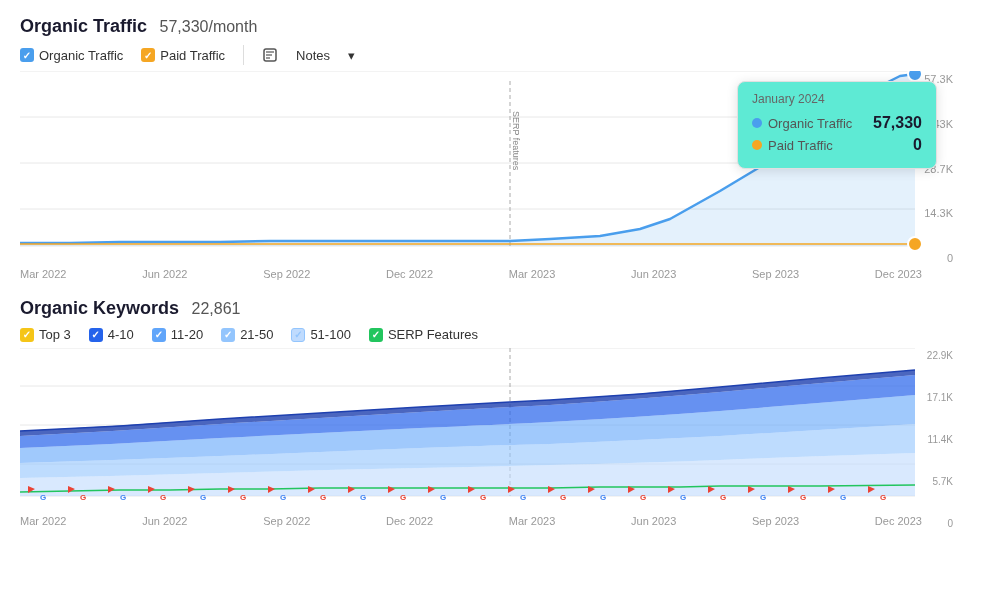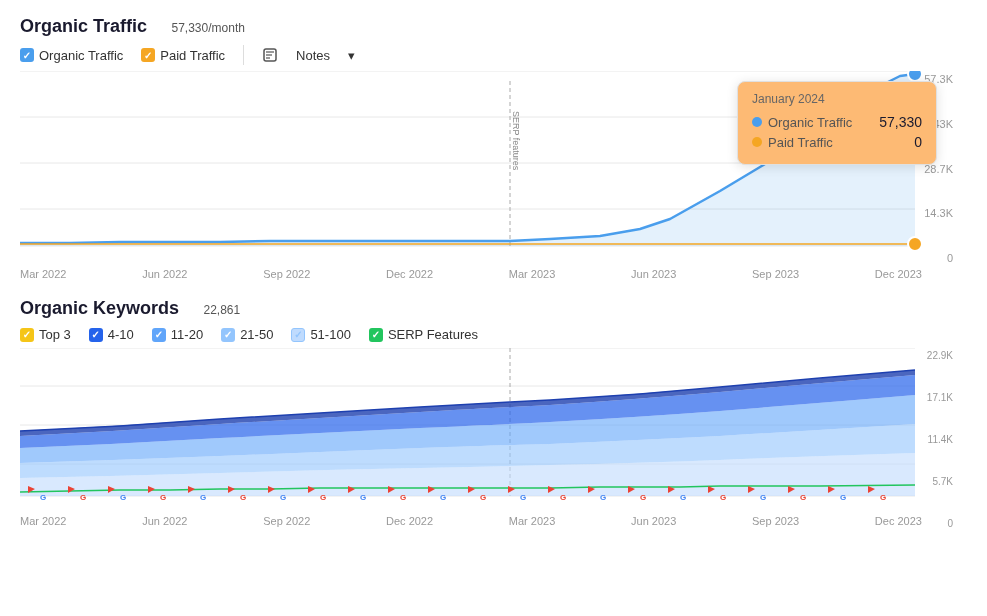--- a/index.html
+++ b/index.html
@@ -12,24 +12,24 @@
       overflow: hidden;
       padding: 16px 20px;
     }
     .section { margin-bottom: 18px; }
     .section-title {
       font-size: 18px;
       font-weight: 700;
       display: inline;
     }
     .section-subtitle {
-      font-size: 12px;
+      font-size: 16px;
       font-weight: 400;
       color: #555;
-      margin-left: 20px;
+      margin-left: 8px;
     }
     .legend-row {
       display: flex;
       align-items: center;
       gap: 18px;
       margin: 8px 0 6px 0;
       font-size: 13px;
       color: #333;
     }
     .legend-item {
@@ -76,21 +76,21 @@
     .chart-container2 {
       position: relative;
       width: 100%;
       height: 165px;
       margin-top: 4px;
     }
     .tooltip-box {
       position: absolute;
       top: 10px;
       right: 30px;
-      background: #fdba74;
+      background: #5eead4;
       border: 1px solid #e0e0e0;
       border-radius: 8px;
       padding: 10px 14px;
       box-shadow: 0 2px 12px rgba(0,0,0,0.12);
       font-size: 13px;
       z-index: 10;
       min-width: 200px;
     }
     .tooltip-date {
       font-size: 12px;
@@ -109,22 +109,22 @@
       align-items: center;
       gap: 6px;
       color: #555;
     }
     .tooltip-dot {
       width: 10px;
       height: 10px;
       border-radius: 50%;
     }
     .tooltip-value {
-      font-weight: 400;
-      font-size: 14px;
+      font-weight: 700;
+      font-size: 16px;
     }
     .y-axis-labels {
       position: absolute;
       right: 14px;
       top: 0;
       height: 100%;
       display: flex;
       flex-direction: column;
       justify-content: space-between;
       font-size: 11px;

